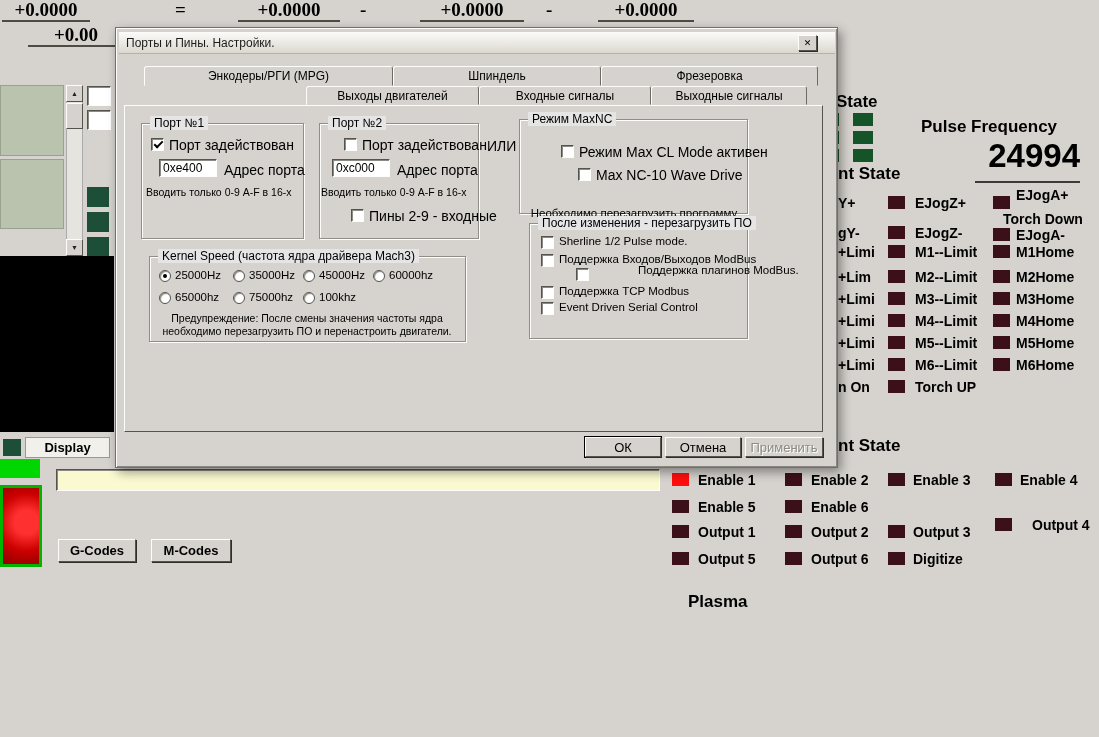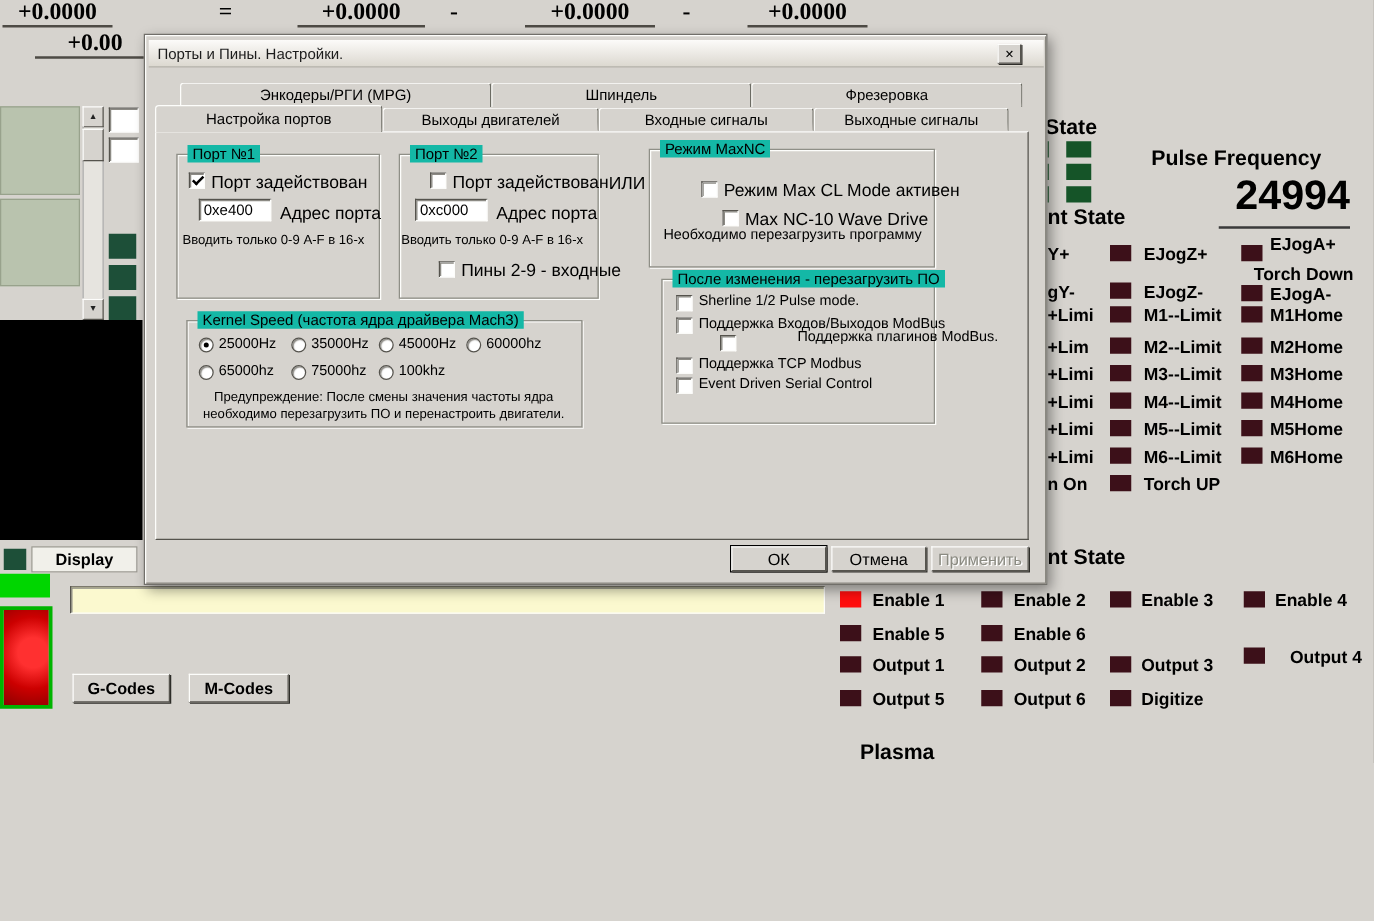--- a/index.html
+++ b/index.html
@@ -45,21 +45,21 @@
     display:flex; align-items:center; }
   .titlebar .ttl{ font-size:12px; padding-left:7px; color:#1c1c1c; white-space:nowrap; }
   .tab{ position:absolute; background:#d6d3ce; font-size:12px;
     border:1px solid; border-color:#fdfdfb #6b6b63 transparent #fdfdfb;
     border-radius:3px 3px 0 0; display:flex; align-items:center; justify-content:center; }
   .tab.active{ z-index:2; }
   .panel{ position:absolute; background:#d6d3ce; border:1px solid;
     border-color:#fdfdfb #55534d #55534d #fdfdfb; }
   .groupbox{ position:absolute; border:1px solid #8f8f87;
     box-shadow:1px 1px 0 #fdfdfb, inset 1px 1px 0 #fdfdfb; }
-  .legend{ position:absolute; top:-8px; left:8px; background:#14b8a6; padding:0 4px;
+  .legend{ position:absolute; top:-8px; left:8px; background:#e5e5e5; padding:0 4px;
     font-size:12px; white-space:nowrap; }
   .cbox{ position:absolute; width:13px; height:13px; background:#fff; border:1px solid;
     border-color:#55534d #fdfdfb #fdfdfb #55534d; box-shadow:inset 1px 1px 0 #8c8a84; }
   .cbox.checked::after{ content:""; position:absolute; left:2px; top:2px; width:7px; height:3px;
     border-left:2px solid #000; border-bottom:2px solid #000; transform:rotate(-45deg); }
   .radio{ position:absolute; width:12px; height:12px; border-radius:50%; background:#fff;
     border:1px solid #55534d; box-shadow:inset 1px 1px 1px #8c8a84; }
   .radio.selected::after{ content:""; position:absolute; left:3px; top:3px; width:4px; height:4px;
     border-radius:50%; background:#000; }
   .clabel{ position:absolute; font-size:14px; white-space:nowrap; }
@@ -223,23 +223,20 @@
       </div>
     <div class="tab" style="left:28px;top:38px;width:249px;height:20px;">
         <span>Энкодеры/РГИ (MPG)</span>
       </div>
     <div class="tab" style="left:485px;top:38px;width:217px;height:20px;">
         <span>Фрезеровка</span>
       </div>
 
     <div class="panel" style="left:8px;top:77px;width:699px;height:327px;"></div>
 
-    <div class="tab active" style="left:8px;top:56px;width:182px;height:22px;">
-        <span>Настройка портов</span>
-      </div>
     <div class="tab" style="left:190px;top:58px;width:173px;height:19px;">
         <span>Выходы двигателей</span>
       </div>
     <div class="tab" style="left:363px;top:58px;width:172px;height:19px;">
         <span>Входные сигналы</span>
       </div>
     <div class="tab" style="left:535px;top:58px;width:156px;height:19px;">
         <span>Выходные сигналы</span>
       </div>
 
@@ -265,21 +262,21 @@
 
     <div class="clabel" style="left:371px;top:110px;">ИЛИ</div>
 
     <div class="groupbox" style="left:403px;top:91px;width:229px;height:95px;">
       <span class="legend">Режим MaxNC</span>
     </div>
     <div class="cbox" style="left:445px;top:117px;"></div>
     <div class="clabel" style="left:463px;top:116px;">Режим Max CL Mode активен</div>
     <div class="cbox" style="left:462px;top:140px;"></div>
     <div class="clabel" style="left:480px;top:139px;">Max NC-10 Wave Drive</div>
-    <div class="clabel" style="left:412px;top:154px;width:212px;text-align:center;font-size:11.5px;">Необходимо перезагрузить программу</div>
+    <div class="clabel" style="left:412px;top:179px;width:212px;text-align:center;font-size:11.5px;">Необходимо перезагрузить программу</div>
 
     <div class="groupbox" style="left:413px;top:195px;width:219px;height:116px;">
       <span class="legend">После изменения - перезагрузить ПО</span>
     </div>
     <div class="cbox" style="left:425px;top:208px;"></div>
     <div class="clabel sm" style="left:443px;top:207px;">Sherline 1/2 Pulse mode.</div>
     <div class="cbox" style="left:425px;top:226px;"></div>
     <div class="clabel sm" style="left:443px;top:225px;">Поддержка Входов/Выходов ModBus</div>
     <div class="cbox" style="left:460px;top:240px;"></div>
     <div class="clabel sm" style="left:478px;top:236px;margin-left:44px;">Поддержка плагинов ModBus.</div>

